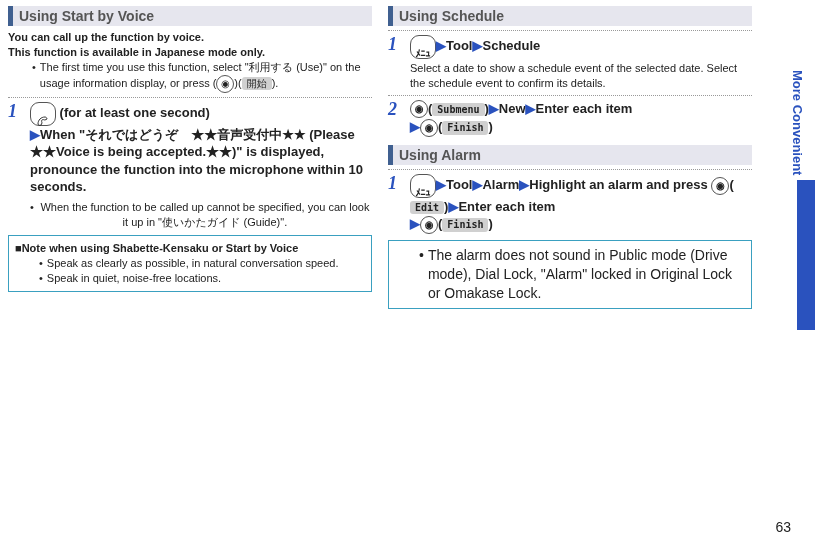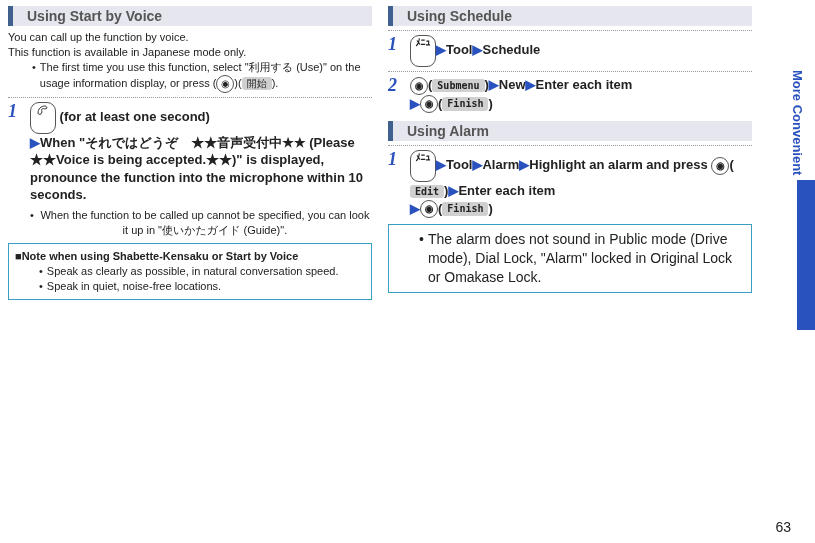--- a/index.html
+++ b/index.html
@@ -13,50 +13,50 @@
     background: #fff;
     display: flex;
   }
   .col {
     width: 380px;
     padding: 6px 8px 6px 8px;
   }
   .section-header {
     background: #e6e6ee;
     border-left: 5px solid #406090;
-    padding: 2px 14px;
+    padding: 2px 6px;
     font-weight: bold;
     font-size: 14px;
     color: #555;
     margin-bottom: 4px;
   }
   .bold { font-weight: bold; }
-  .intro { font-size: 11px; font-weight: normal; line-height: 1.35; }
+  .intro { font-size: 11px; font-weight: bold; line-height: 1.35; }
   .bullet { margin-left: 24px; line-height: 1.35; display:flex; }
   .bullet::before { content: "•"; margin-right: 4px; }
   .bullet > span { flex:1; }
   .indent-bullet { margin-left: 22px; line-height: 1.35; display:flex;text-align:center; }
   .indent-bullet::before { content: "•"; margin-right: 4px; }
   .indent-bullet > span { flex:1; }
   .dotted { border-top: 1px dotted #999; margin: 4px 0; }
   .step { display: flex; margin-bottom: 4px; }
   .step-num { color: #2a52be; font-family: Georgia, serif; font-style: italic; font-weight: bold; font-size: 18px; width: 22px; flex-shrink:0; line-height:1; }
   .step-body { flex: 1; font-weight: bold; font-size: 13px; line-height: 1.35; }
   .arrow { color: #2a52be; font-weight: bold; }
   .key-oblong {
     display: inline-block;
     border: 1px solid #555;
     border-radius: 9px;
     min-width: 26px;
-    height: 32px;
+    height: 16px;
     vertical-align: middle;
     text-align: center;
     font-size: 10px;
     line-height: 14px;
-    padding: 0 4px;
+    padding: 11px 4px;
   }
   .key-circle {
     display: inline-block;
     border: 1px solid #555;
     border-radius: 50%;
     width: 18px;
     height: 18px;
     vertical-align: middle;
     text-align: center;
     font-size: 10px;
@@ -162,20 +162,21 @@
 </div>
 
 <div class="col">
   <div class="section-header">Using Schedule</div>
   <div class="dotted"></div>
 
   <div class="step">
     <div class="step-num">1</div>
     <div class="step-body">
       <span class="key-oblong jp">ﾒﾆｭ</span><span class="arrow">▶</span><span>Tool</span><span class="arrow">▶</span><span>Schedule</span>
+      <div style="font-weight:normal; font-size:11px; margin-top:2px;">Select a date to show a schedule event of the selected date. Select the schedule event to confirm its details.</div>
     </div>
   </div>
 
   <div class="dotted"></div>
 
   <div class="step">
     <div class="step-num">2</div>
     <div class="step-body">
       <span class="key-circle">◉</span>(<span class="btn-label">Submenu</span>)<span class="arrow">▶</span><span>New</span><span class="arrow">▶</span><span>Enter each item</span><br>
       <span class="arrow">▶</span><span class="key-circle">◉</span>(<span class="btn-label">Finish</span>)

